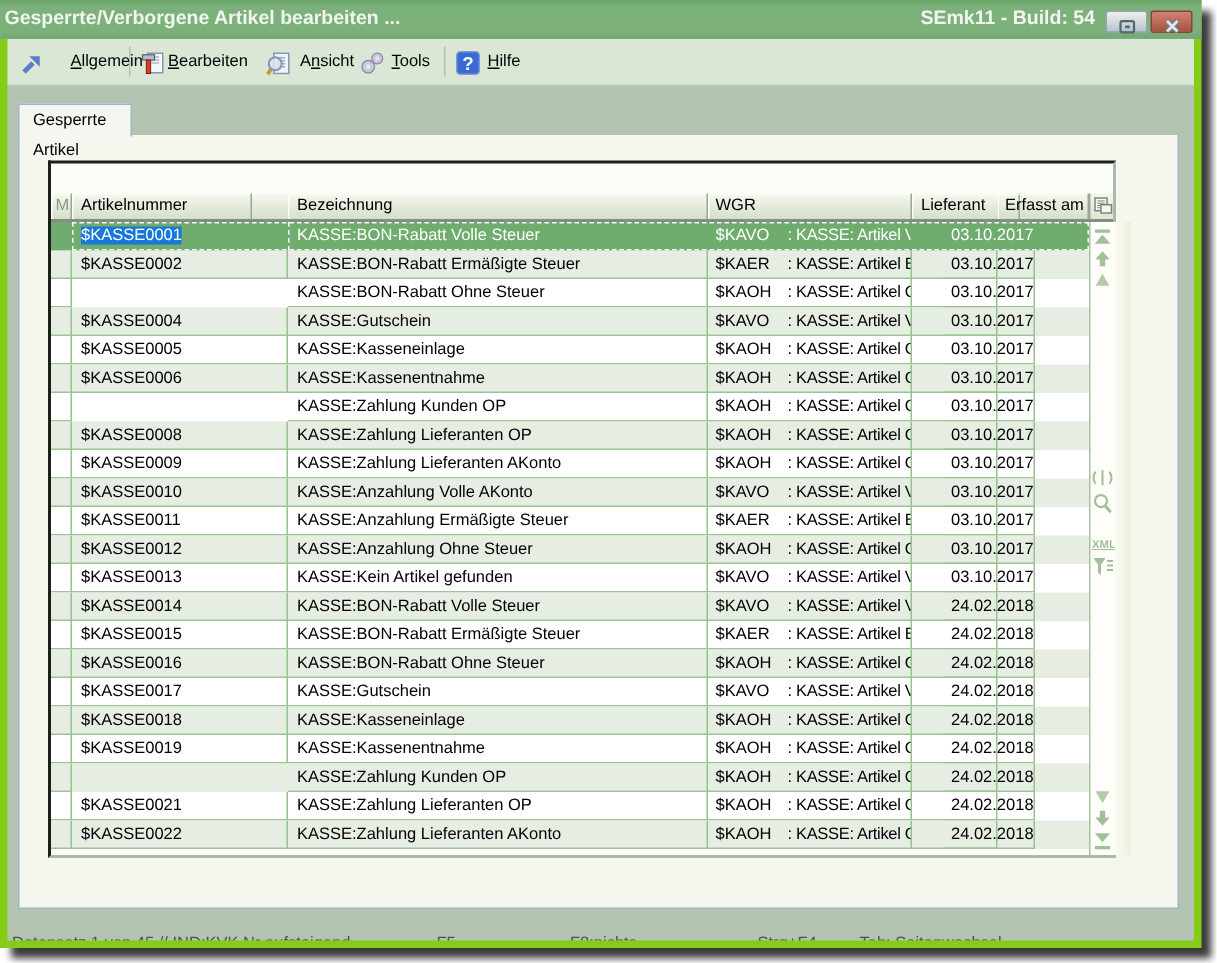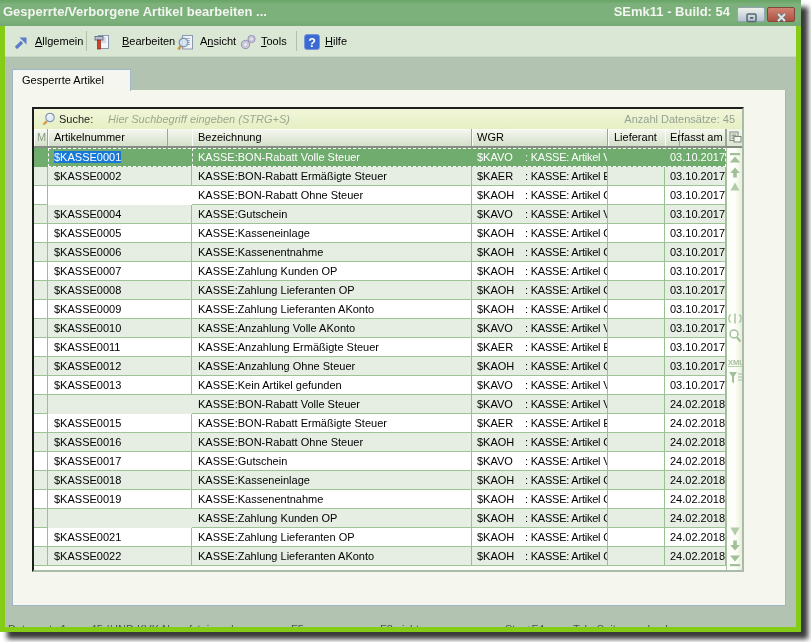--- a/index.html
+++ b/index.html
@@ -10,46 +10,46 @@
 #titletext{position:absolute;left:3px;top:0}
 #buildtext{position:absolute;right:71px;top:0}
 .tbtn{position:absolute;top:7px;width:28px;height:15px;border-radius:2px}
 #btn-restore{left:737px;background:linear-gradient(#eef1ea,#b5c3d1);border:1px solid #93a3b1}
 #btn-close{left:767px;background:linear-gradient(#d08373,#ac5240);border:1px solid #84463a}
 #toolbar{position:absolute;left:5px;top:26px;width:791px;height:31px;background:#dbe7d5;border-bottom:1px solid #cbd9c6}
 .mi{position:absolute;top:0;height:30px;line-height:30px;color:#000;font-size:11px}
 .ico{position:absolute}
 .msep{position:absolute;top:5px;width:1px;height:20px;background:#b4c0ac}
 #sage{position:absolute;left:5px;top:57px;width:791px;height:570px;background:#b2c4b1}
-#tab{position:absolute;left:12px;top:69px;width:119px;height:22px;background:#f5f6ef;border:1px solid #9fb6c9;border-bottom:none;font-size:11px;color:#000;line-height:20px;padding-left:9px}
+#tab{position:absolute;left:12px;top:69px;width:76px;height:22px;background:#f5f6ef;border:1px solid #9fb6c9;border-bottom:none;font-size:11px;color:#000;line-height:20px;padding-left:9px}
 #page{position:absolute;left:12px;top:90px;width:774px;height:516px;background:#f5f6ee;border:1px solid #9fb6c9;border-top:none}
 #pagetopline{position:absolute;left:108px;top:90px;width:677px;height:1px;background:#dde6e9}
 #frame{position:absolute;left:32px;top:107px;width:712px;height:465px;border-top:2px solid #1d1f1d;border-left:2px solid #1d1f1d;border-right:2px solid #a9bca9;border-bottom:2px solid #a9bca9;background:#fcfdf8}
 #searchrow{position:absolute;left:0;top:0;width:708px;height:20px;background:linear-gradient(#f1f6da,#e6efc3)}
 #searchrow .sl{position:absolute;left:25px;top:0;line-height:20px;color:#1a1a1a}
 #searchrow .hint{position:absolute;left:74px;top:0;line-height:20px;color:#9aa78f;font-style:italic}
 #searchrow .cnt{position:absolute;right:7px;top:0;line-height:20px;color:#95a292}
 #hdr{position:absolute;left:0;top:20px;width:708px;height:19px;background:linear-gradient(#f6f8f0,#d4dfca);border-bottom:2px solid #848d84}
 .hc{position:absolute;top:0;height:17px;line-height:16px;color:#000;border-right:1px solid #9aa69a;box-shadow:inset 1px 1px 0 #fbfdf9;padding-left:6px;overflow:hidden;white-space:nowrap}
 #rows{position:absolute;left:0;top:39px;width:692px;height:418px}
 .row{position:relative;width:692px;height:19px;background:#fff}
 .row.alt{background:#e6eee4}
 .row.sel{background:#6fac6e;color:#fff}
 .cell{position:absolute;top:0;height:19px;line-height:18px;overflow:hidden;white-space:nowrap;border-right:1px solid #97c290;border-bottom:1px solid #9cc494;padding-left:6px}
 .row.sel .cell{border-right-color:#6fac6e;border-bottom-color:#6fac6e}
 .c0{left:0;width:14px;padding-left:0}
 .c1{left:14px;width:144px}
 .c2{left:158px;width:280px}
 .c3{left:438px;width:136px;padding-left:5px}
 .c4{left:574px;width:57px}
-.c5{left:631px;width:61px;padding-left:5px}
+.c5{left:595px;width:61px;padding-left:5px}
 .wcode{display:inline-block;width:48px}
 #selrect{position:absolute;left:14px;top:0;width:678px;height:19px;border:1px dashed #fff;pointer-events:none}
 #seldiv{position:absolute;left:158px;top:0;width:1px;height:19px;background:transparent;border-left:1px dashed #fff}
-#strip{position:absolute;left:692px;top:39px;width:16px;height:422px;background:linear-gradient(90deg,#fdfef9 55%,#e9efda);border-left:1px solid #a9c2a1}
+#strip{position:absolute;left:692px;top:39px;width:28px;height:422px;background:linear-gradient(90deg,#fdfef9 55%,#e9efda);border-left:1px solid #a9c2a1}
 #hdricon{position:absolute;left:692px;top:20px;width:16px;height:17px;background:linear-gradient(#f3f6ea,#dde6d1);border-left:1px solid #9aa69a}
 #statusclip{position:absolute;left:8px;top:613px;width:782px;height:14px;overflow:hidden;color:#4a544a;font-size:11px}
 #statusclip div{position:relative;top:10px}
 </style>
 </head>
 <body>
 <div id="win">
   <div id="titlebar">
     <span id="titletext">Gesperrte/Verborgene Artikel bearbeiten ...</span>
     <span id="buildtext">SEmk11 - Build: 54</span>
@@ -64,29 +64,29 @@
           <path d="M10 3 L17 10 M17 3 L10 10" stroke="#6a7a85" stroke-width="3.6"></path>
           <path d="M10 3 L17 10 M17 3 L10 10" stroke="#dfe5e9" stroke-width="1.9"></path>
         </svg>
     </div>
   </div>
   <div id="toolbar">
     <svg class="ico" style="left:9px;top:9px" width="15" height="15" viewBox="0 0 15 15">
         <path d="M2 13 L8 7" stroke="#5b7ccb" stroke-width="3.2" fill="none"></path>
         <path d="M5.5 2.5 h7 v7 z" fill="#5b7ccb"></path>
       </svg>
-    <span class="mi" style="left:30px"><u>A</u>llgemein</span>
+    <span class="mi" style="left:42px"><u>A</u>llgemein</span>
     <div class="msep" style="left:81px"></div>
     <svg class="ico" style="left:89px;top:8px" width="16" height="16" viewBox="0 0 16 16">
         <rect x="4.5" y="1.5" width="10" height="13" fill="#f4f6fa" stroke="#8a96ac"></rect>
         <path d="M7 4 h5 M7 6 h5 M7 8 h5" stroke="#aab6c8" stroke-width=".9"></path>
         <rect x="1" y="2.5" width="8" height="3.5" fill="#b6bed0" stroke="#5a6478" stroke-width=".8"></rect>
         <rect x="3.6" y="6" width="2.8" height="9" fill="#d44026" stroke="#8a2012" stroke-width=".7"></rect>
       </svg>
-    <span class="mi" style="left:117px"><u>B</u>earbeiten</span>
+    <span class="mi" style="left:107px"><u>B</u>earbeiten</span>
     <svg class="ico" style="left:172px;top:8px" width="17" height="17" viewBox="0 0 17 17">
         <rect x="5.5" y="1.5" width="10" height="13.5" fill="#eef2fa" stroke="#8a96ac"></rect>
         <path d="M8 4.5 h5 M8 6.5 h5 M8 8.5 h5 M8 10.5 h5" stroke="#9aa8c8" stroke-width=".9"></path>
         <path d="M4 11.5 L1.5 15.5" stroke="#cf9440" stroke-width="2.6"></path>
         <circle cx="6.5" cy="8.5" r="4.3" fill="#d5e4f6" fill-opacity=".85" stroke="#8899aa" stroke-width="1.4"></circle>
       </svg>
     <span class="mi" style="left:195px">A<u>n</u>sicht</span>
     <svg class="ico" style="left:235px;top:8px" width="17" height="17" viewBox="0 0 17 17">
         <g fill="#c9c6de" stroke="#8884a8" stroke-width=".8">
           <circle cx="5.5" cy="10.5" r="4.2"></circle>
@@ -101,30 +101,20 @@
         <rect x="0.5" y="0.5" width="15" height="15" rx="2.5" fill="#3a6ad4" stroke="#7a96d8"></rect>
         <text x="8" y="12.5" font-size="12.5" font-weight="bold" fill="#fff" text-anchor="middle" font-family="Liberation Sans">?</text>
       </svg>
     <span class="mi" style="left:320px"><u>H</u>ilfe</span>
   </div>
   <div id="sage"></div>
   <div id="pagetopline"></div>
   <div id="page"></div>
   <div id="tab">Gesperrte Artikel</div>
   <div id="frame">
-    <div id="searchrow">
-      <svg style="position:absolute;left:8px;top:3px" width="14" height="14" viewBox="0 0 14 14">
-          <path d="M5 9 L1.5 12.5" stroke="#d59a4a" stroke-width="2.4"></path>
-          <circle cx="8" cy="5.5" r="4.2" fill="#e2eefc" stroke="#8898b8" stroke-width="1.2"></circle>
-          <path d="M5.7 4 a3 3 0 0 1 3.5 -1" stroke="#fff" stroke-width="1.1" fill="none"></path>
-        </svg>
-      <span class="sl">Suche:</span>
-      <span class="hint">Hier Suchbegriff eingeben (STRG+S)</span>
-      <span class="cnt">Anzahl Datensätze: 45</span>
-    </div>
     <div id="hdr">
       <div class="hc" style="left:0;width:14px;padding-left:3px;color:#8a9a88">M</div>
       <div class="hc" style="left:14px;width:120px">Artikelnummer</div>
       <div class="hc" style="left:158px;width:280px">Bezeichnung</div>
       <div class="hc" style="left:438px;width:136px;padding-left:5px">WGR</div>
       <div class="hc" style="left:574px;width:72px">Lieferant</div>
       <div class="hc" style="left:631px;width:61px;padding-left:5px">Erfasst am</div>
     </div>
     <div id="hdricon">
         <svg style="position:absolute;left:2px;top:2px" width="13" height="13" viewBox="0 0 13 13">
@@ -178,21 +168,20 @@
 <div class="row alt">
           <div class="cell c0"></div>
           <div class="cell c1">$KASSE0006</div>
           <div class="cell c2">KASSE:Kassenentnahme</div>
           <div class="cell c3"><span class="wcode">$KAOH</span><span style="letter-spacing:-.22px">: KASSE: Artikel Ohne Steuer</span></div>
           <div class="cell c4"></div>
           <div class="cell c5">03.10.2017</div>
         </div>
 <div class="row">
           <div class="cell c0"></div>
-          <div class="cell c1">$KASSE0007</div>
           <div class="cell c2">KASSE:Zahlung Kunden OP</div>
           <div class="cell c3"><span class="wcode">$KAOH</span><span style="letter-spacing:-.22px">: KASSE: Artikel Ohne Steuer</span></div>
           <div class="cell c4"></div>
           <div class="cell c5">03.10.2017</div>
         </div>
 <div class="row alt">
           <div class="cell c0"></div>
           <div class="cell c1">$KASSE0008</div>
           <div class="cell c2">KASSE:Zahlung Lieferanten OP</div>
           <div class="cell c3"><span class="wcode">$KAOH</span><span style="letter-spacing:-.22px">: KASSE: Artikel Ohne Steuer</span></div>
@@ -234,20 +223,21 @@
 <div class="row">
           <div class="cell c0"></div>
           <div class="cell c1">$KASSE0013</div>
           <div class="cell c2">KASSE:Kein Artikel gefunden</div>
           <div class="cell c3"><span class="wcode">$KAVO</span><span style="letter-spacing:-.22px">: KASSE: Artikel Volle Steuer</span></div>
           <div class="cell c4"></div>
           <div class="cell c5">03.10.2017</div>
         </div>
 <div class="row alt">
           <div class="cell c0"></div>
+          <div class="cell c1">$KASSE0014</div>
           <div class="cell c2">KASSE:BON-Rabatt Volle Steuer</div>
           <div class="cell c3"><span class="wcode">$KAVO</span><span style="letter-spacing:-.22px">: KASSE: Artikel Volle Steuer</span></div>
           <div class="cell c4"></div>
           <div class="cell c5">24.02.2018</div>
         </div>
 <div class="row">
           <div class="cell c0"></div>
           <div class="cell c1">$KASSE0015</div>
           <div class="cell c2">KASSE:BON-Rabatt Ermäßigte Steuer</div>
           <div class="cell c3"><span class="wcode">$KAER</span><span style="letter-spacing:-.22px">: KASSE: Artikel Ermäßigte Steuer</span></div>

